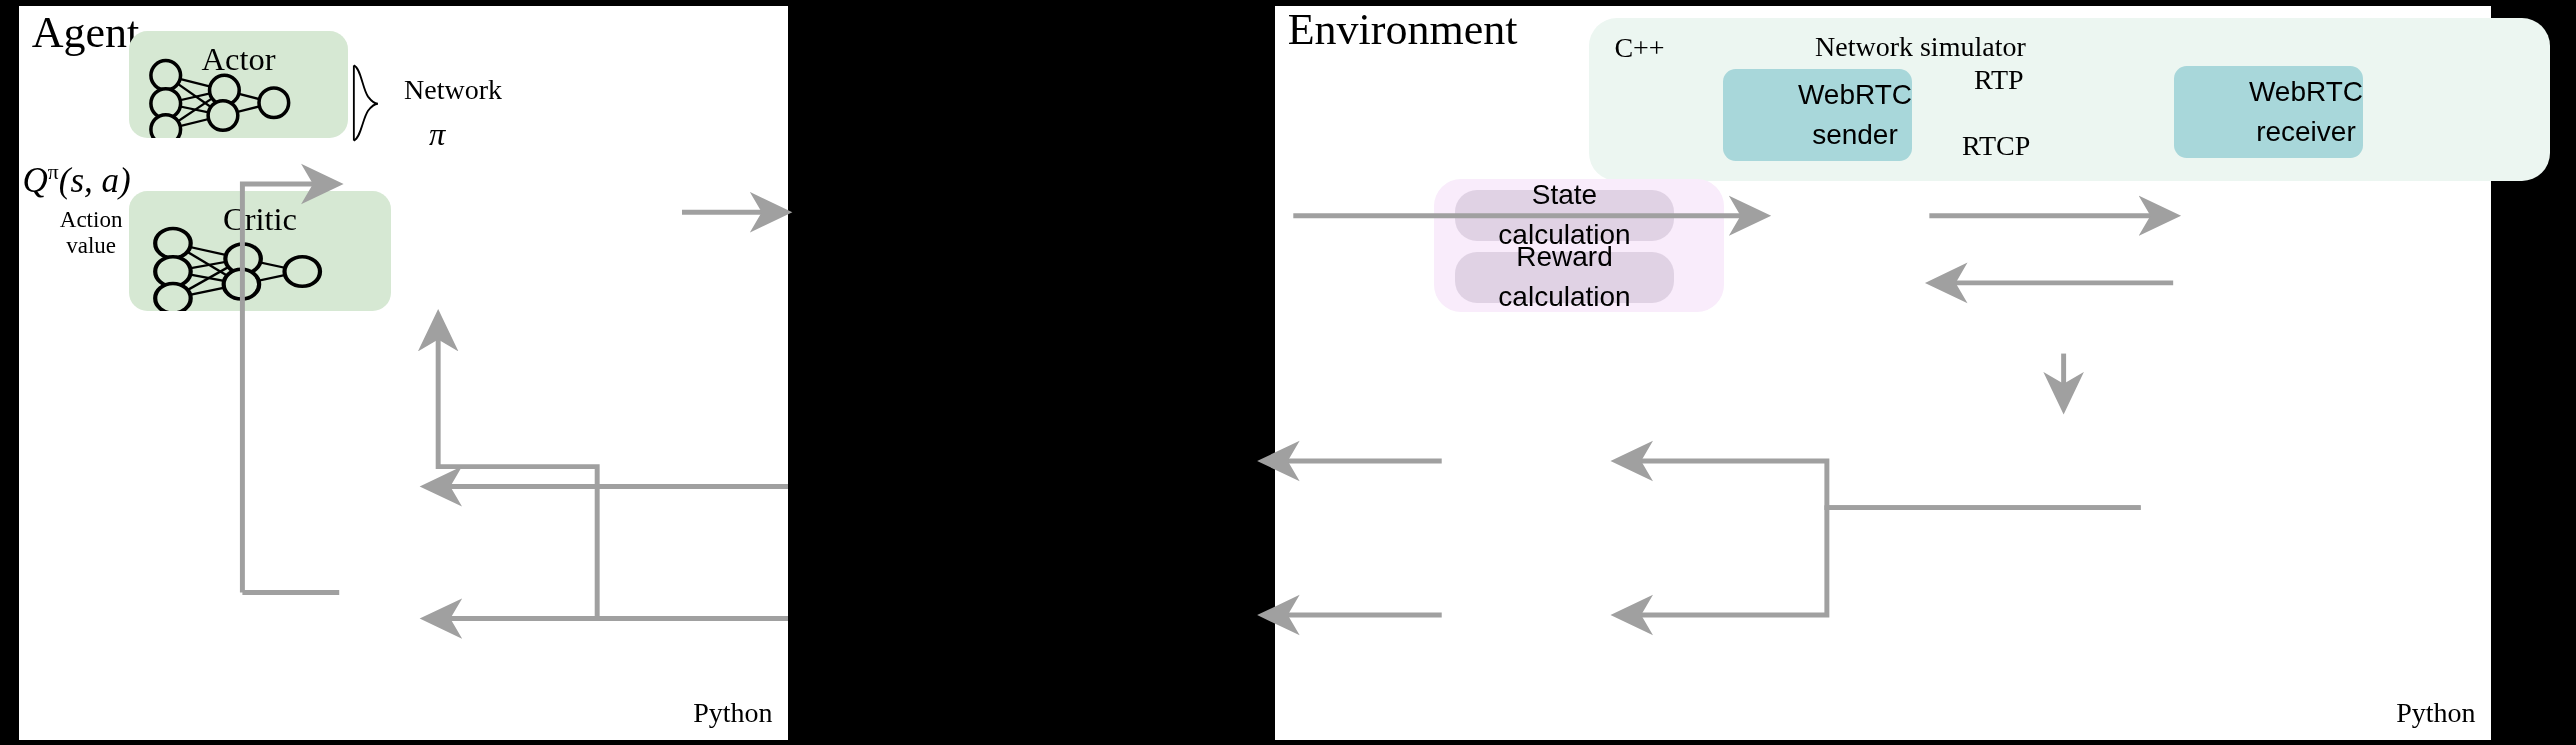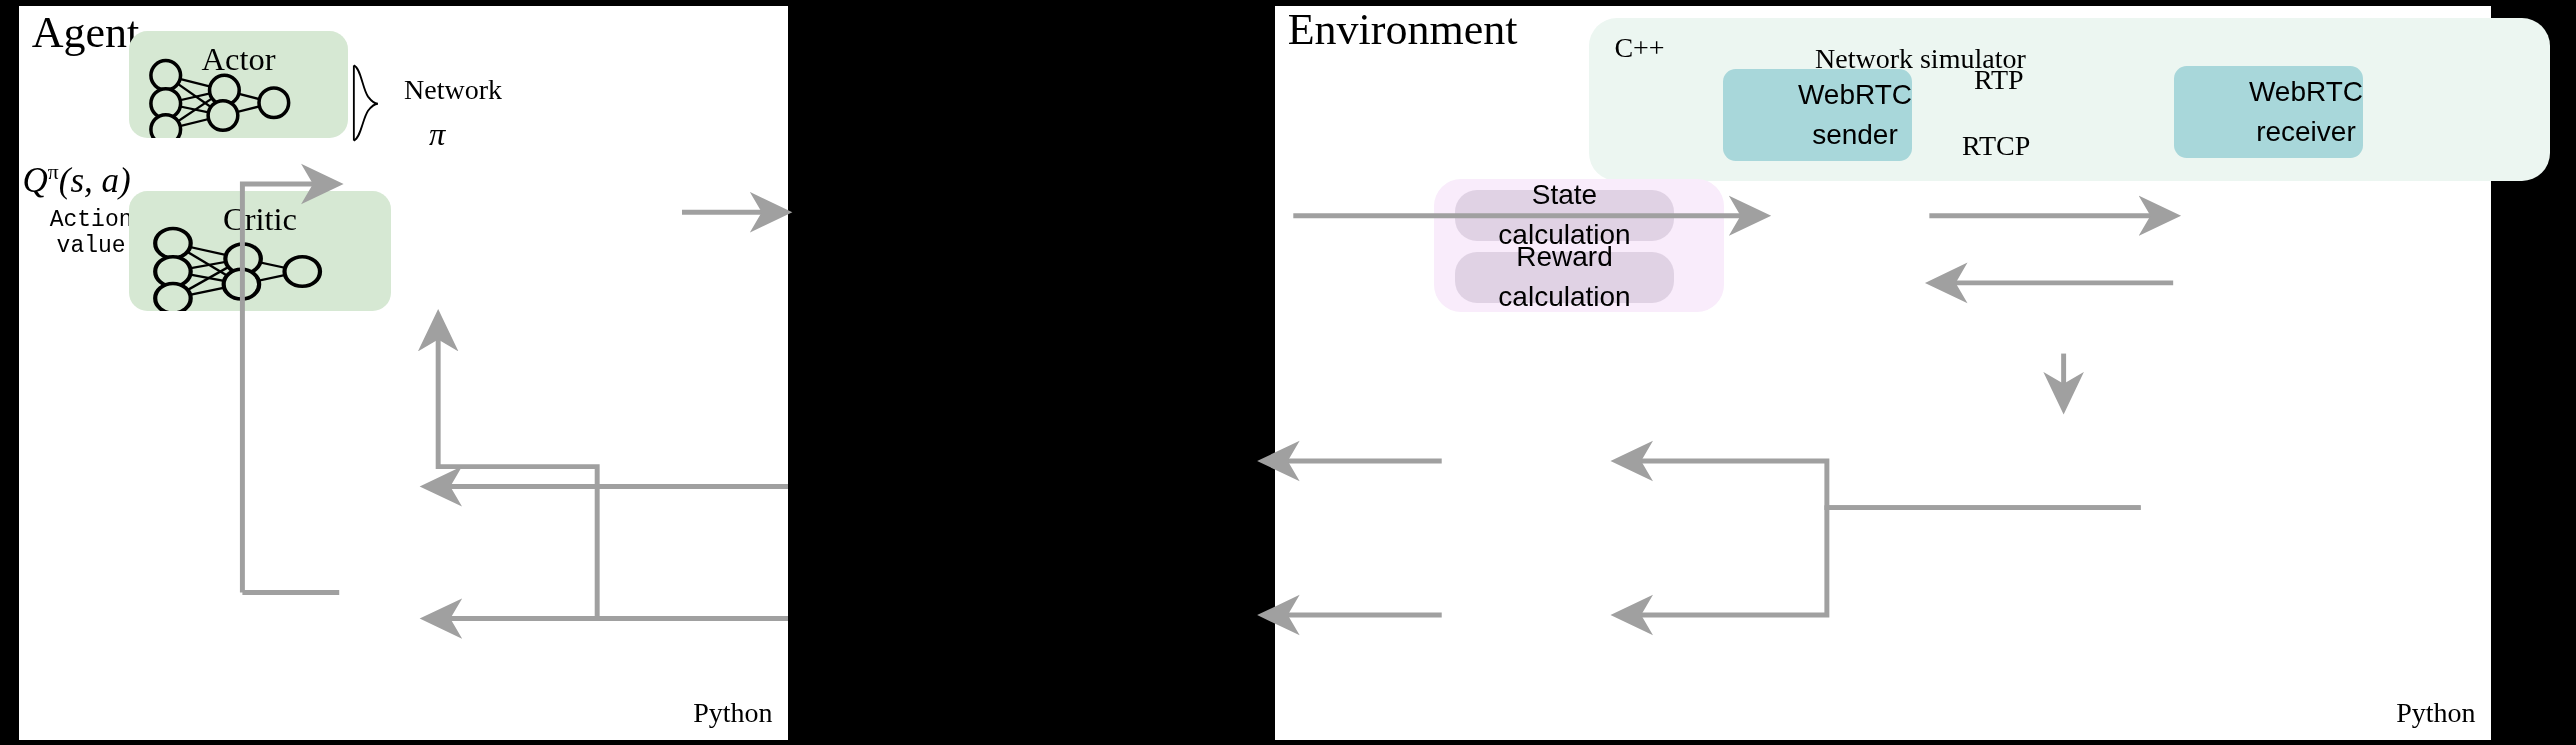--- a/index.html
+++ b/index.html
@@ -30,21 +30,21 @@
   #sim-region{position:absolute;background:#ecf6f1;border-radius:28px;}
   
   #calc-region{position:absolute;background:#f9ecfb;border-radius:27px;}
   .purplebox{position:absolute;background:#e0d2e4;border-radius:22px;
              display:flex;align-items:center;justify-content:center;text-align:center;
              font-family:"Liberation Sans",sans-serif;font-size:28px;color:#000;
              line-height:1.45;}
 
   .tag{position:absolute;font-family:"Liberation Serif",serif;color:#000;
        font-size:28px;line-height:1;white-space:nowrap;}
-  .tag-small{position:absolute;font-family:Liberation Mono, monospace;color:#000;
+  .tag-small{position:absolute;font-family:Liberation Serif, serif;color:#000;
        font-size:23px;line-height:1.25;white-space:nowrap;text-align:center;}
   .formula{position:absolute;font-family:"Liberation Serif",serif;font-style:italic;
        color:#000;font-size:35px;white-space:nowrap;margin-top:7px;}
   .formula sup{font-size:.62em;font-style:normal;vertical-align:super;}
   .pi-glyph{position:absolute;font-family:"Liberation Serif",serif;font-size:32.5px;
        font-style:italic;color:#000;}
 
   svg.ov{position:absolute;left:0;top:0;width:2576px;height:746px;
          pointer-events:none;overflow:visible;}
 </style>
@@ -121,21 +121,21 @@
 
     <div class="corner-label" style="right:15.5px;bottom:12.7px;">Python</div>
   </div>
 
   <div class="panel" id="env-panel">
 
     <div class="panel-title" style="left:12.7px;top:2.8px;">Environment</div>
 
     <div id="sim-region" style="left:314px;top:12.7px;width:961px;height:163px;">
       <div class="tag" style="position:absolute;left:25.4px;top:15.5px;">C++</div>
-      <div class="tag" style="position:absolute;left:226px;top:27px;">Network simulator</div>
+      <div class="tag" style="position:absolute;left:226px;top:15px;">Network simulator</div>
 
       <div class="tealbox" style="left:134px;top:51px;width:177px;height:92px;">
         <div>
           <div>WebRTC</div>
           <div>sender</div>
         </div>
       </div>
 
       <div class="tealbox" style="left:585px;top:48px;width:177px;height:92px;">
         <div>

